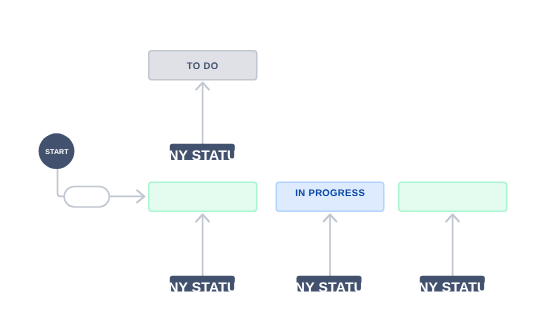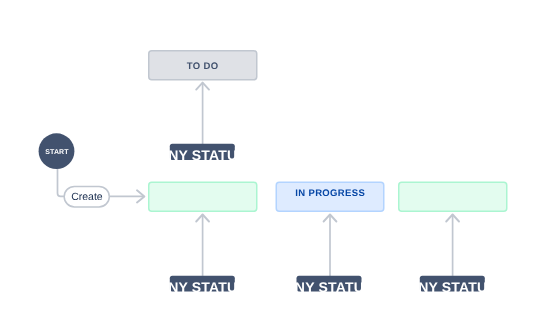--- a/index.html
+++ b/index.html
@@ -108,20 +108,19 @@
       <rect x="296.5" y="275.8" width="65" height="15.7" rx="2.5" ry="2.5" fill="#42526e"></rect>
       <rect x="419.8" y="275.8" width="65" height="15.7" rx="2.5" ry="2.5" fill="#42526e"></rect>
     </g>
   </svg>
 
   <div class="txt status-label c-todo" style="left:147.4px;top:51px;width:110px;height:31px;">TO DO</div>
   <div class="txt status-label c-blue" style="left:275.5px;top:182.4px;width:109px;height:22px;">IN PROGRESS</div>
 
   <div class="txt start-label" style="left:38.9px;top:133.4px;width:36px;height:36px;">START</div>
 
-  <div class="txt transition-label" style="left:63.7px;top:185.8px;width:46.5px;height:21.5px;">Create</div>
 
   <div class="txt edge-label-text" style="left:169.8px;top:143.8px;width:65px;height:16.1px;">ANY STATUS</div>
   <div class="txt edge-label-text" style="left:169.8px;top:275.8px;width:65px;height:15.7px;">ANY STATUS</div>
   <div class="txt edge-label-text" style="left:296.5px;top:275.8px;width:65px;height:15.7px;">ANY STATUS</div>
   <div class="txt edge-label-text" style="left:419.8px;top:275.8px;width:65px;height:15.7px;">ANY STATUS</div>
 
 </div>
 
 </body></html>

